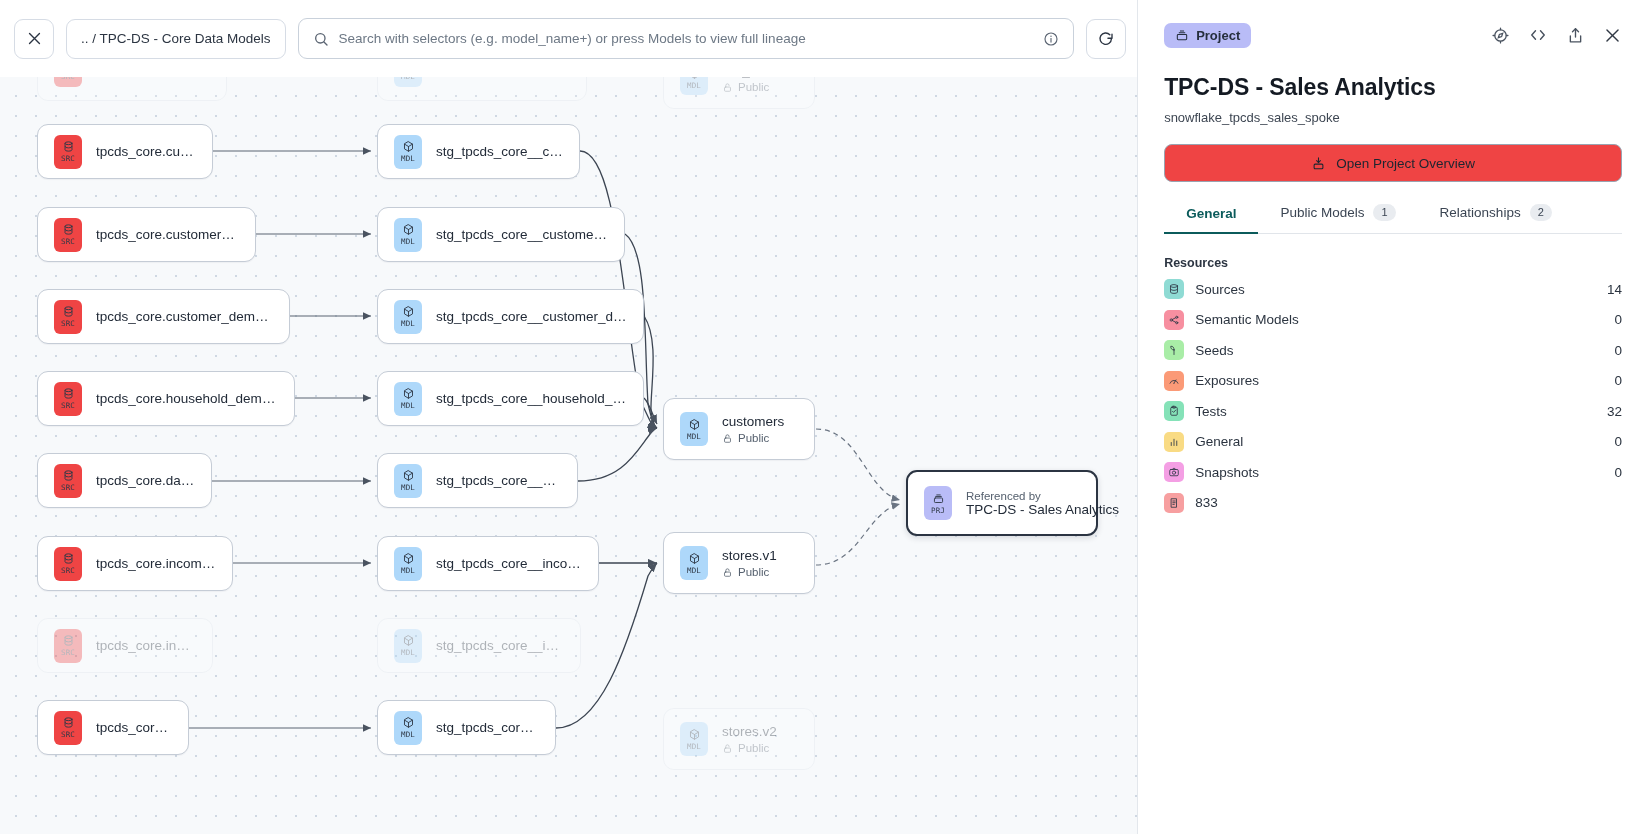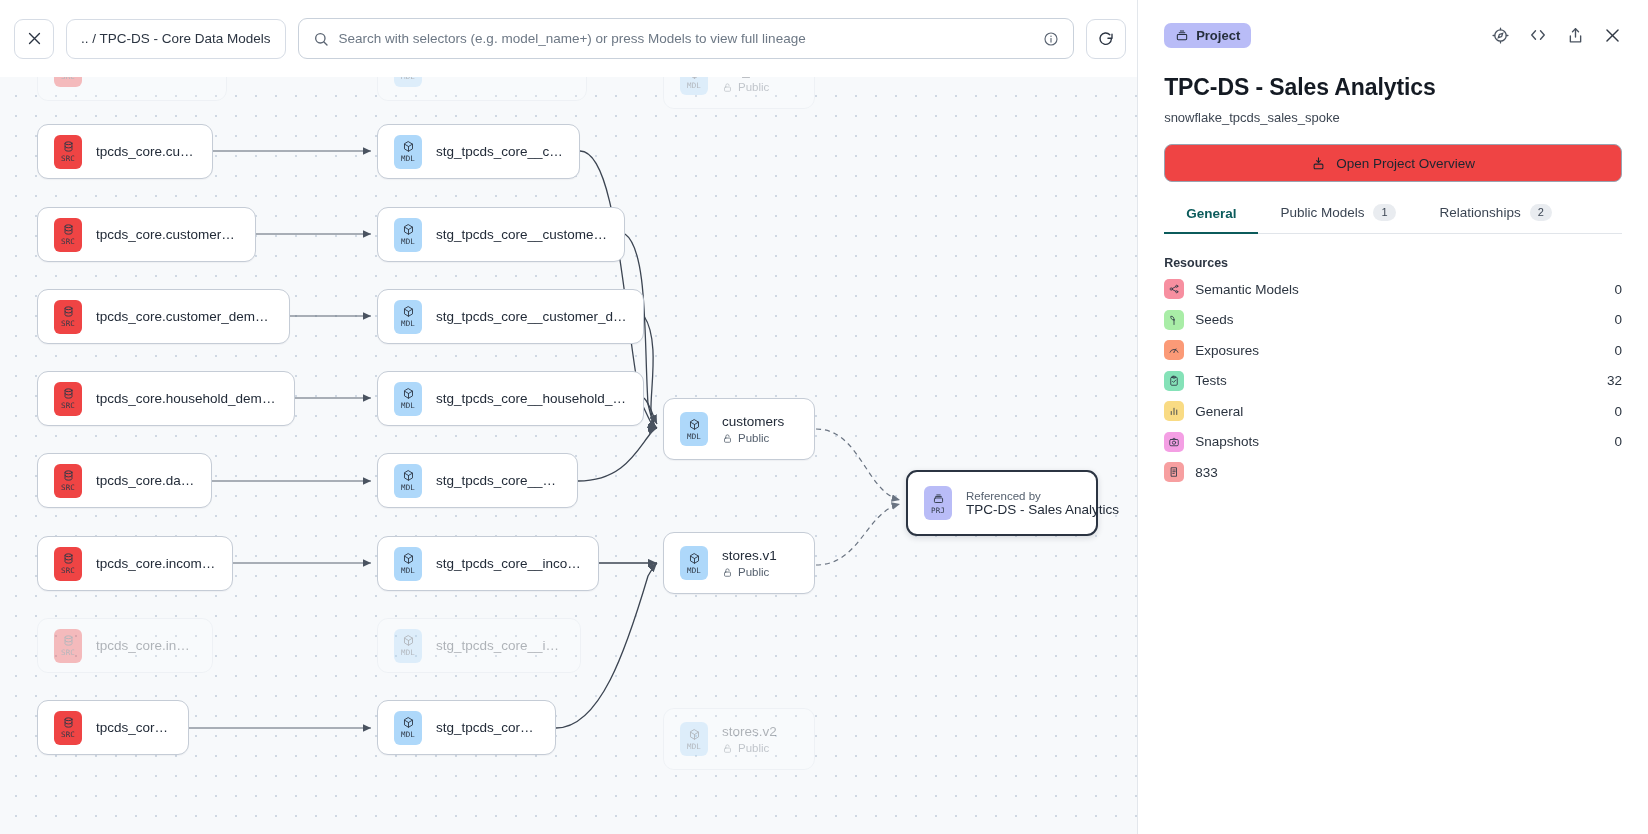--- a/index.html
+++ b/index.html
@@ -681,20 +681,31 @@
         </div>
         <div class="tab">
           <span>Relationships</span>
           <span class="count">2</span>
         </div>
       </div>
 
     <div class="section-label">Resources</div>
     <div id="resources-list">
         <div class="res-row">
+          <span class="res-icon" style="background:#8fdbd4">
+            <svg class="icon-svg" width="12" height="12" viewBox="0 0 24 24" fill="none" stroke="#2f3947" stroke-width="1.7" stroke-linecap="round" stroke-linejoin="round">
+              <ellipse cx="12" cy="6" rx="7" ry="2.8"></ellipse>
+              <path d="M5 6 L5 18 A7 2.8 0 0 0 19 18 L19 6"></path>
+              <path d="M5 12 A7 2.8 0 0 0 19 12"></path>
+            </svg>
+          </span>
+          <span class="res-name">Sources</span>
+          <span class="res-val">14</span>
+        </div>
+        <div class="res-row">
           <span class="res-icon" style="background:#f78fa0">
             <svg class="icon-svg" width="12" height="12" viewBox="0 0 24 24" fill="none" stroke="#2f3947" stroke-width="1.7" stroke-linecap="round" stroke-linejoin="round">
               <circle cx="6.5" cy="12" r="2.3"></circle>
               <circle cx="17.5" cy="6.5" r="2.1"></circle>
               <circle cx="17.5" cy="17.5" r="2.1"></circle>
               <path d="M8.6 11 L15.5 7.4"></path>
               <path d="M8.6 13 L15.5 16.6"></path>
             </svg>
           </span>
           <span class="res-name">Semantic Models</span>

